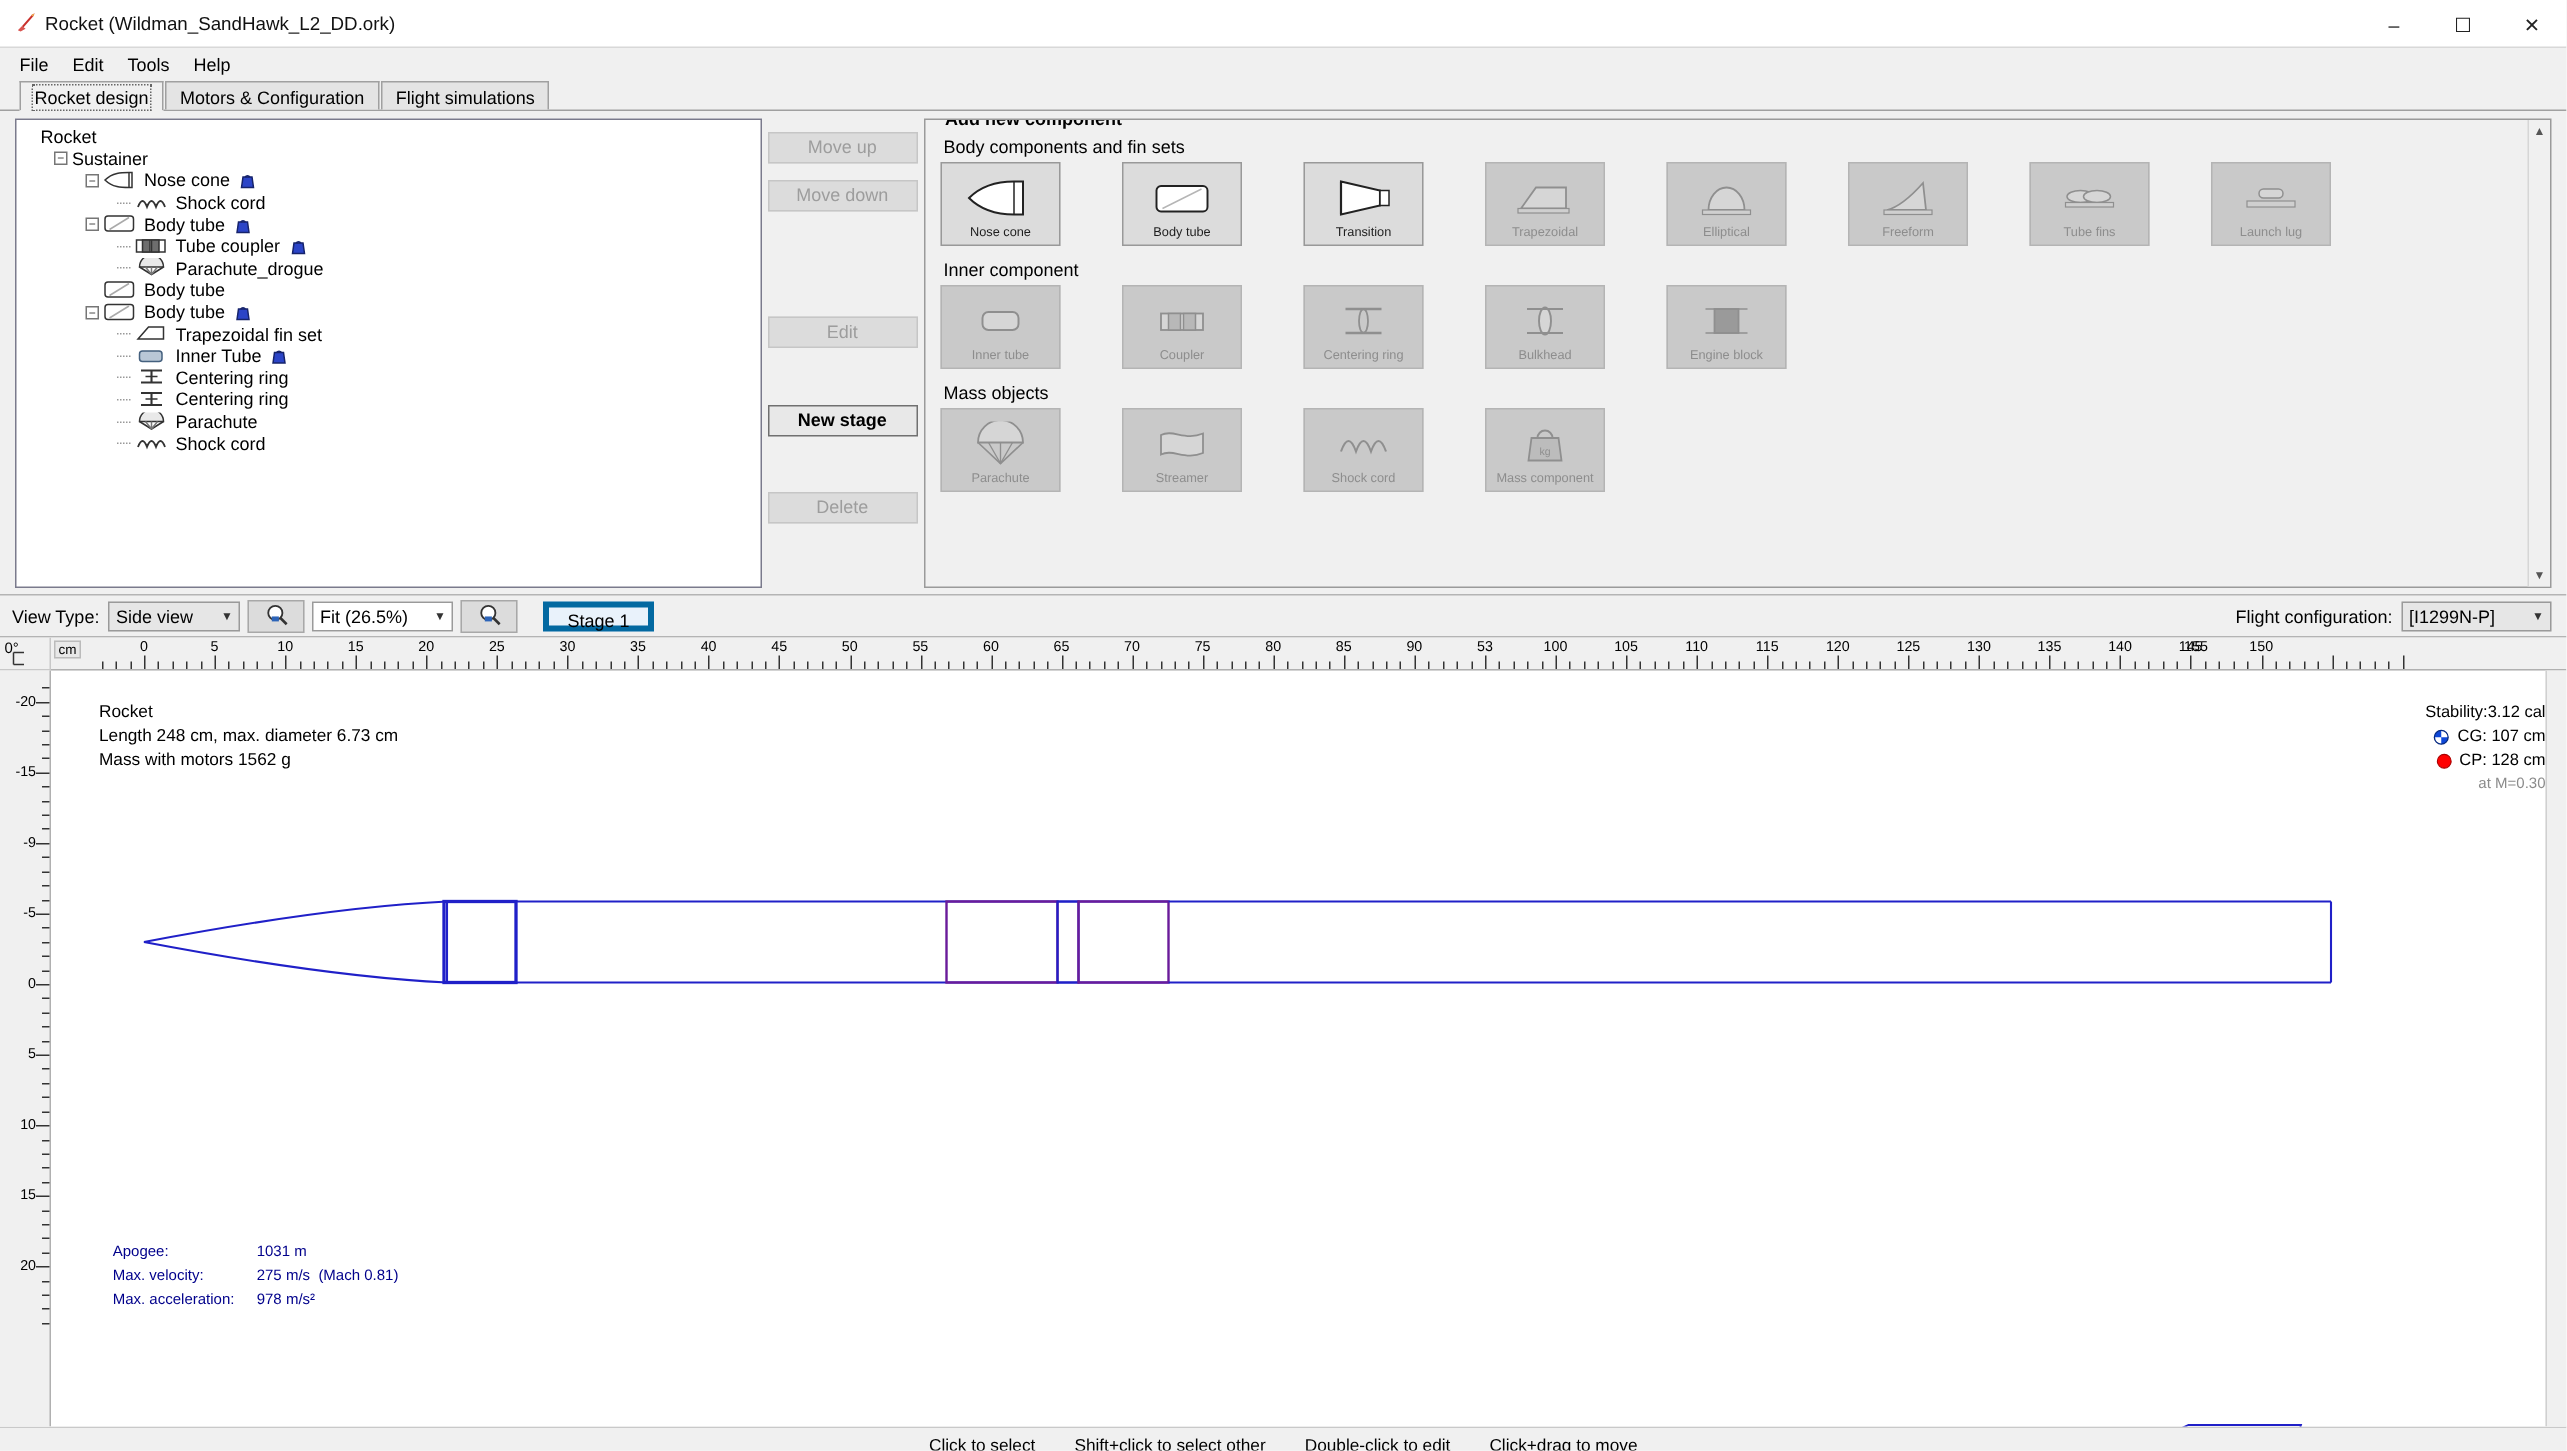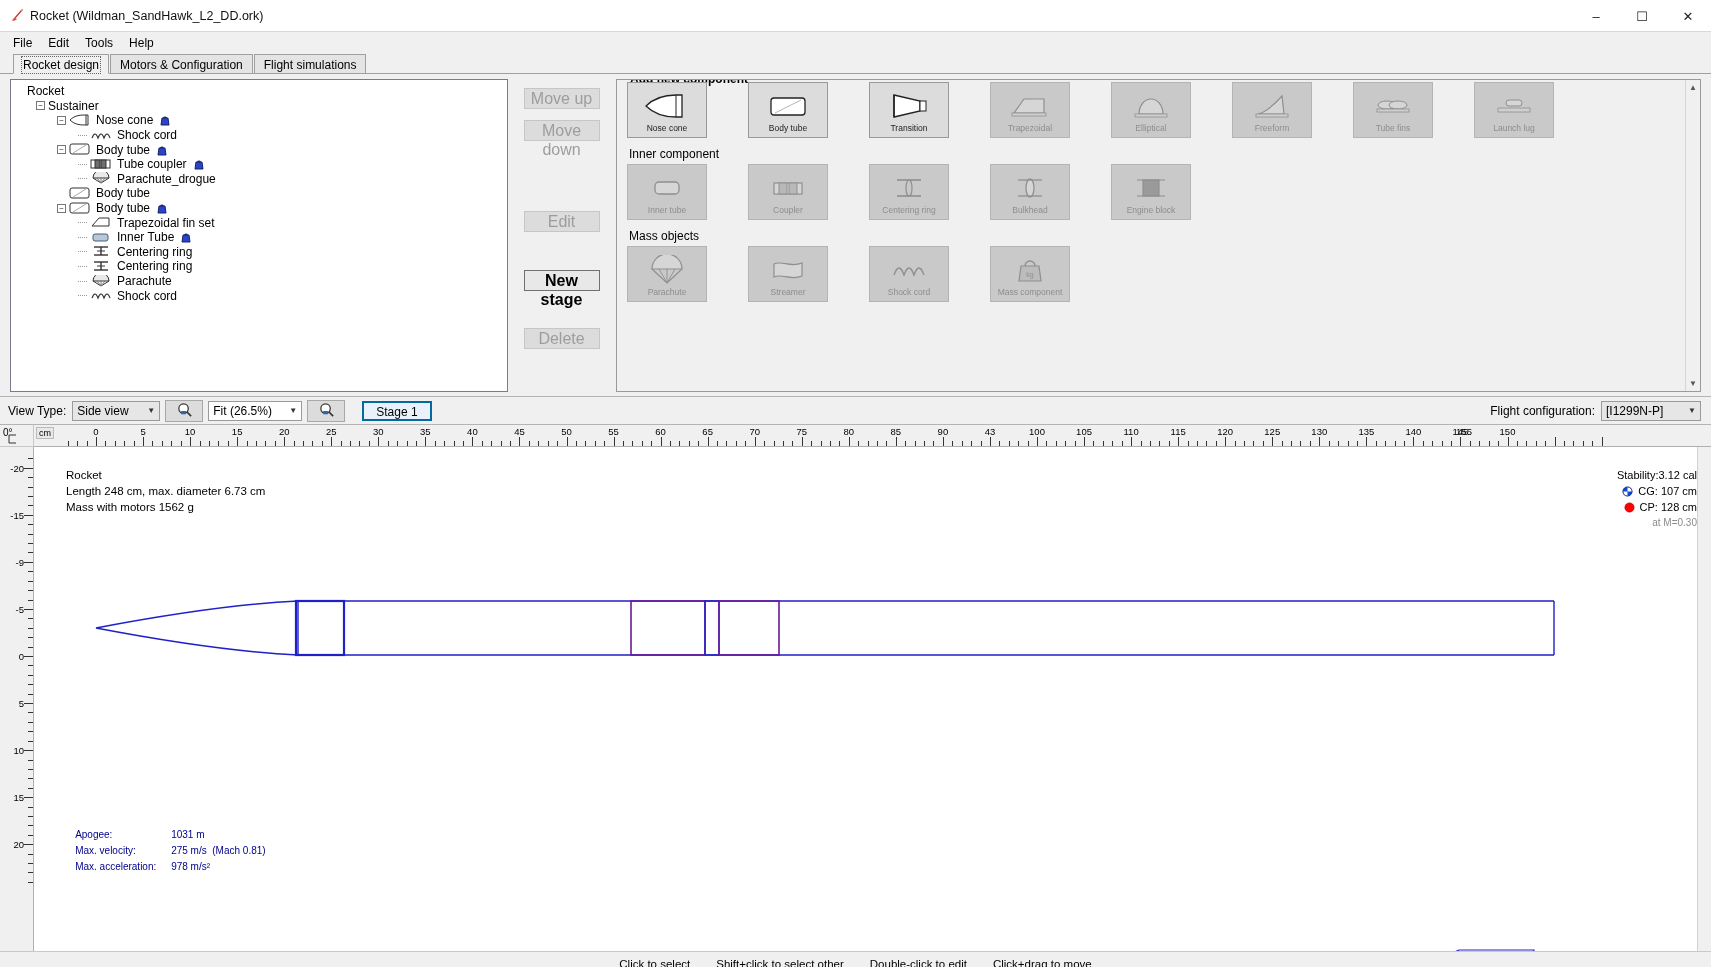--- a/index.html
+++ b/index.html
@@ -47,21 +47,21 @@
     font-size:8px; line-height:7px; color:#333; margin-right:3px; flex:0 0 auto;
   }
   .nodot{ width:9px; margin-right:3px; flex:0 0 auto; }
   .tico{ width:22px; height:13px; margin-right:5px; flex:0 0 auto; }
   .tlabel{ font-size:12px; color:#000; }
   .massico{ margin-left:6px; width:12px; height:12px; flex:0 0 auto; }
   
   .btncol{ width:95px; display:flex; flex-direction:column; align-items:center; padding-top:9px;
            margin-left:6px; }
   .jbtn{
-    width:76px; height:21px; font-size:16px; line-height:19px; text-align:center;
+    width:100px; height:21px; font-size:12px; line-height:19px; text-align:center;
     border:1px solid #adadad; background:#e1e1e1; color:#000; margin-bottom:0;
   }
   .jbtn.disabled{ color:#9d9d9d; background:#dcdcdc; border-color:#c6c6c6; }
   .jbtn.strong{ font-weight:bold; background:#e8e8e8; border:1px solid #707070; }
   
   .addpanel{
     flex:1; margin-left:7px; margin-right:4px; border:1px solid #9a9a9a; background:#f0f0f0;
     position:relative; padding:0 0 0 10px; overflow:hidden;
   }
   .addpanel .legend{
@@ -97,21 +97,21 @@
     padding:0 4px; font-size:12px; position:relative;
   }
   .combo.white{ background:#fff; }
   .combo .cv{ flex:1; }
   .combo .carr{ font-size:8px; color:#333; margin-left:8px; }
   .zbtn{
     width:38px; height:22px; border:1px solid #a8a8a8; background:#dcdcdc;
     display:flex; align-items:center; justify-content:center; margin:0 5px;
   }
   .stagebtn{
-    height:20px; border:2px solid #0369a1; background:#e9f2fb; color:#000;
+    height:20px; border:4px solid #0369a1; background:#e9f2fb; color:#000;
     font-size:12px; padding:0 12px; line-height:18px;
   }
   
   .diagram{ position:relative; height:527px; background:#fff; border-top:1px solid #b4b4b4;
             overflow:hidden; }
   .corner{ position:absolute; left:0; top:0; width:34px; height:22px; background:#f0f0f0;
            border-right:1px solid #c8c8c8; border-bottom:1px solid #c8c8c8;
            font-size:10px; display:flex; align-items:center; justify-content:center; }
   .hruler{ position:absolute; left:34px; top:0; right:0; height:22px; background:#f0f0f0;
            border-bottom:1px solid #b0b0b0; }
@@ -336,20 +336,21 @@
     <div class="jbtn disabled">Edit</div>
     <div style="height:38px"></div>
     <div class="jbtn strong">New stage</div>
     <div style="height:37px"></div>
     <div class="jbtn disabled">Delete</div>
   </div>
 
   <div class="addpanel">
     <div class="legend">Add new component</div>
     <div id="groups-root" style="padding-top:2px">
+        <div class="grouplabel">Body components and fin sets</div>
         <div class="gridrow">
           <div class="cbtn enabled">
             <div class="cicon">
               <svg width="46" height="26" viewBox="0 0 46 26">
                 <path d="M2 13 C12 3,24 2,32 2 L38 2 L38 24 L32 24 C24 24,12 23,2 13 Z" fill="#ffffff" stroke="#222" stroke-width="1.3"></path>
                 <line x1="32" y1="2" x2="32" y2="24" stroke="#222"></line>
               </svg>
             </div>
             <div class="clabel">Nose cone</div>
           </div>
@@ -737,21 +738,21 @@
       <div class="tnum" style="left: 485.45px;">45</div>
       <div class="tnum" style="left: 532.5px;">50</div>
       <div class="tnum" style="left: 579.55px;">55</div>
       <div class="tnum" style="left: 626.6px;">60</div>
       <div class="tnum" style="left: 673.65px;">65</div>
       <div class="tnum" style="left: 720.7px;">70</div>
       <div class="tnum" style="left: 767.75px;">75</div>
       <div class="tnum" style="left: 814.8px;">80</div>
       <div class="tnum" style="left: 861.85px;">85</div>
       <div class="tnum" style="left: 908.9px;">90</div>
-      <div class="tnum" style="left: 955.95px;">43</div>
+      <div class="tnum" style="left: 955.95px;">53</div>
       <div class="tnum" style="left: 1003px;">100</div>
       <div class="tnum" style="left: 1050.05px;">105</div>
       <div class="tnum" style="left: 1097.1px;">110</div>
       <div class="tnum" style="left: 1144.15px;">115</div>
       <div class="tnum" style="left: 1191.2px;">120</div>
       <div class="tnum" style="left: 1238.25px;">125</div>
       <div class="tnum" style="left: 1285.3px;">130</div>
       <div class="tnum" style="left: 1332.35px;">135</div>
       <div class="tnum" style="left: 1379.4px;">140</div>
       <div class="tnum" style="left: 1426.45px;">145</div>

